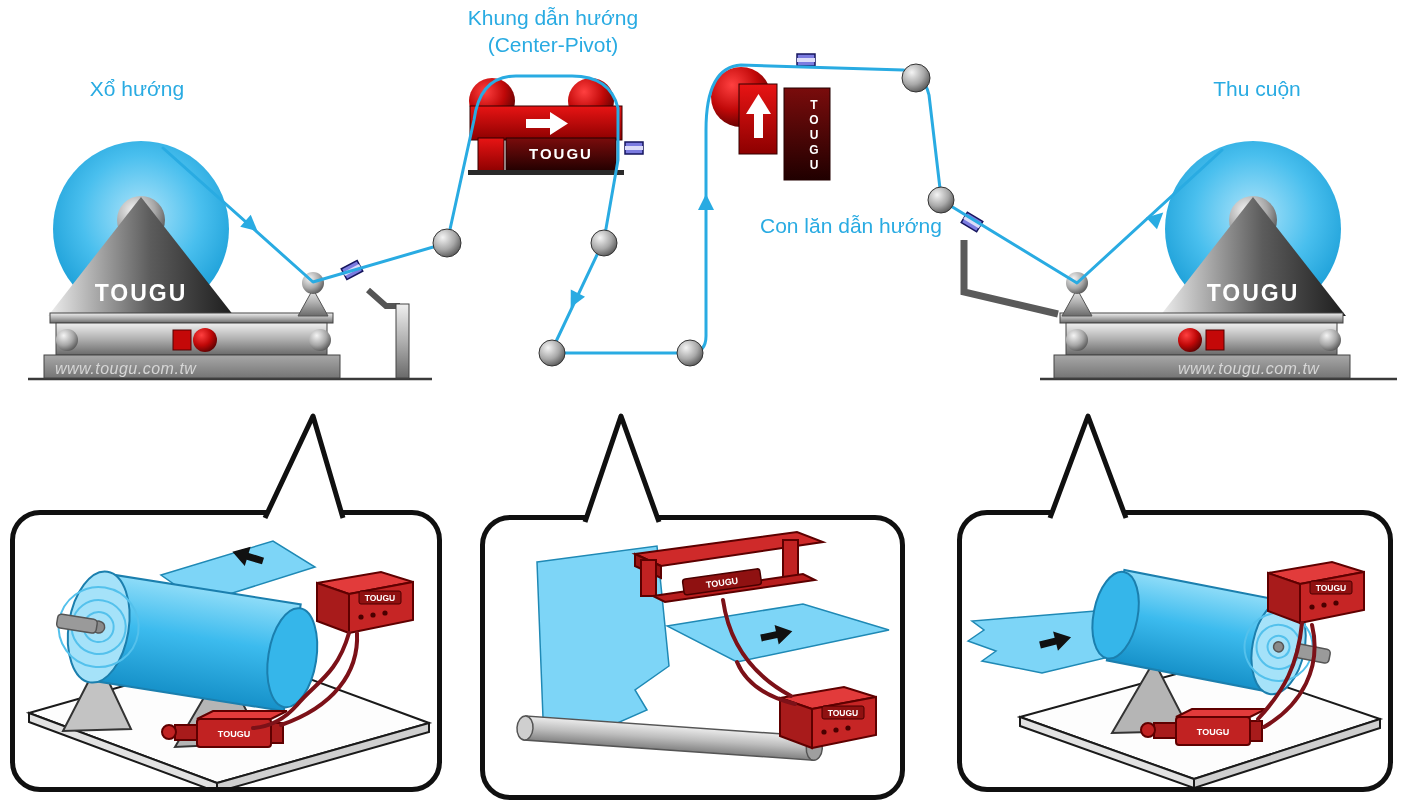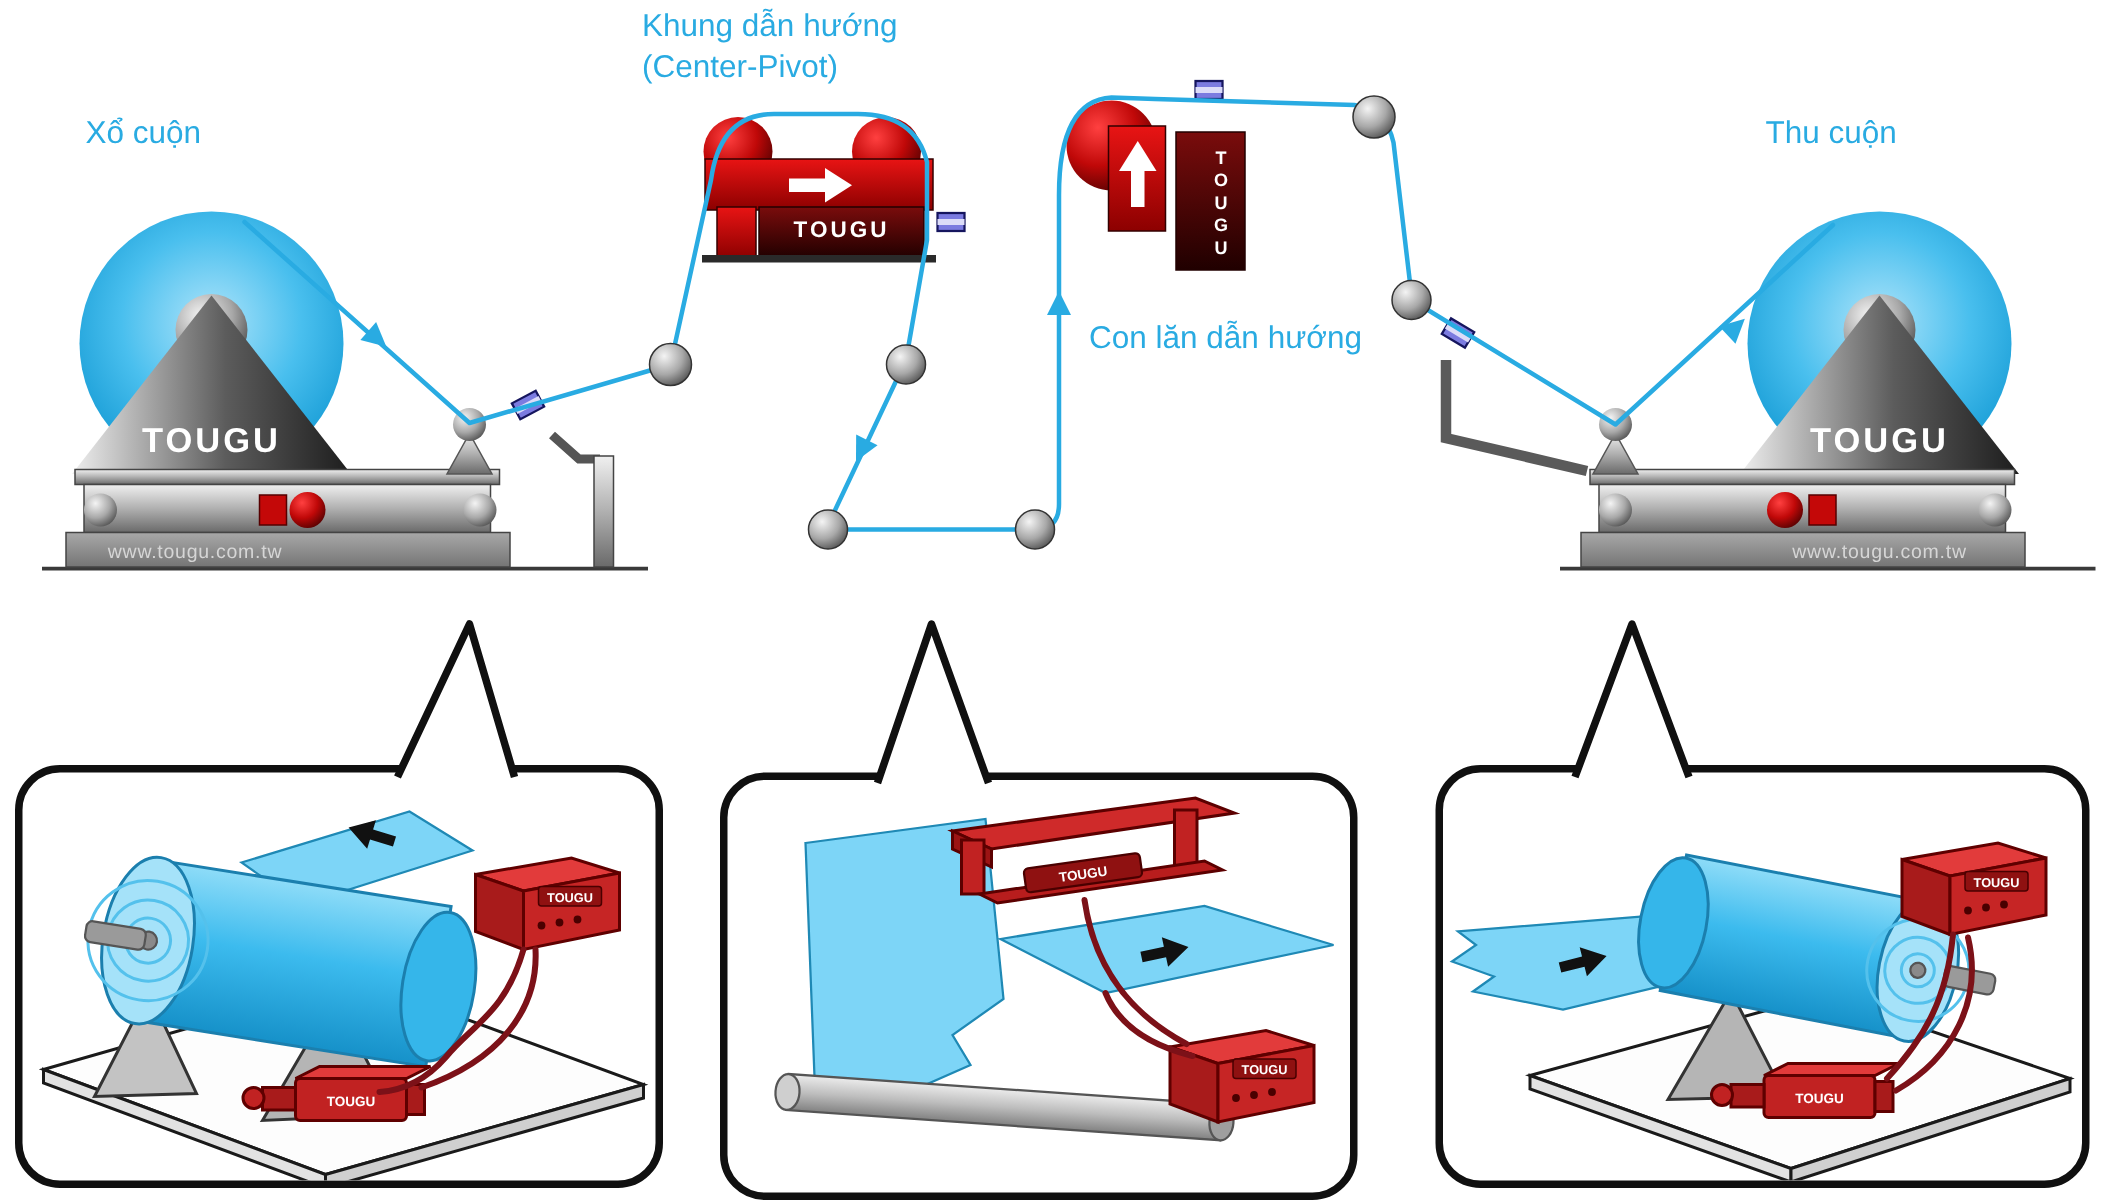--- a/index.html
+++ b/index.html
@@ -1,23 +1,23 @@
 <!DOCTYPE html>
 <html style="--label-cyan: #29ABE2; --web-line: #29ABE2; --roll-blue: #49BFEE; --device-red: #C1272D; --cable-red: #7C1118; --sensor-blue: #7B7BE0; --sheet-blue: #7DD5F7;"><head>
 <meta charset="utf-8">
 <style>
   * { margin:0; padding:0; box-sizing:border-box; }
   html,body { background:#fff; }
   body { font-family:"Liberation Sans", sans-serif; }
   .canvas { position:relative; width:1401px; height:802px; background:#fff; overflow:hidden; }
   .abs { position:absolute; }
   svg { display:block; }
-  .lbl { position:absolute; color:var(--label-cyan,#29ABE2); font-size:21px; line-height:1.3; }
+  .lbl { position:absolute; color:var(--label-cyan,#29ABE2); font-size:21px; line-height:1.3; text-align:center; }
   .brand { position:absolute; color:#fff; font-weight:bold; text-align:center; letter-spacing:2px; }
-  .site { position:absolute; color:#d6d6d6; font-size:13px; text-align:center; letter-spacing:0.5px; }
+  .site { position:absolute; color:#d6d6d6; font-size:16px; letter-spacing:0.5px;font-style:italic; }
   .vert { writing-mode:vertical-rl; text-orientation:upright; letter-spacing:1px; text-align:center; }
   .web { fill:none; stroke:var(--web-line,#29ABE2); stroke-width:3; stroke-linejoin:round; stroke-linecap:round; }
   .arrowhead { fill:var(--web-line,#29ABE2); }
   .cable { fill:none; stroke:var(--cable-red,#7C1118); stroke-width:4; stroke-linecap:round; }
   .bubble { position:absolute; background:#fff; border:5px solid #101010; border-radius:30px; overflow:hidden; z-index:1; }
   .tail { position:absolute; z-index:5; }
   .bubble svg { width:100%; height:100%; }
 </style>
 </head>
 <body>
@@ -163,21 +163,21 @@
     <g>
       <circle cx="447" cy="243" r="14" fill="url(#gSph)" stroke="#333" stroke-width="1"></circle>
       <circle cx="604" cy="243" r="13" fill="url(#gSph)" stroke="#333" stroke-width="1"></circle>
       <circle cx="552" cy="353" r="13" fill="url(#gSph)" stroke="#333" stroke-width="1"></circle>
       <circle cx="690" cy="353" r="13" fill="url(#gSph)" stroke="#333" stroke-width="1"></circle>
       <circle cx="916" cy="78" r="14" fill="url(#gSph)" stroke="#333" stroke-width="1"></circle>
       <circle cx="941" cy="200" r="13" fill="url(#gSph)" stroke="#333" stroke-width="1"></circle>
     </g>
   </svg>
 
-  <div class="lbl" style="left:57px;top:75px;width:160px;">Xổ cuộn</div>
+  <div class="lbl" style="left:57px;top:75px;width:160px;">Xổ hướng</div>
   <div class="lbl" style="left:428px;top:4px;width:250px;">
     <div>Khung dẫn hướng</div>
     <div>(Center-Pivot)</div>
   </div>
   <div class="lbl" style="left:726px;top:212px;width:250px;">
     <div>Con lăn dẫn hướng</div>
   </div>
   <div class="lbl" style="left:1177px;top:75px;width:160px;">Thu cuộn</div>
 
   <div class="brand" style="left:66px;top:280px;width:150px;font-size:23px;">TOUGU</div>

